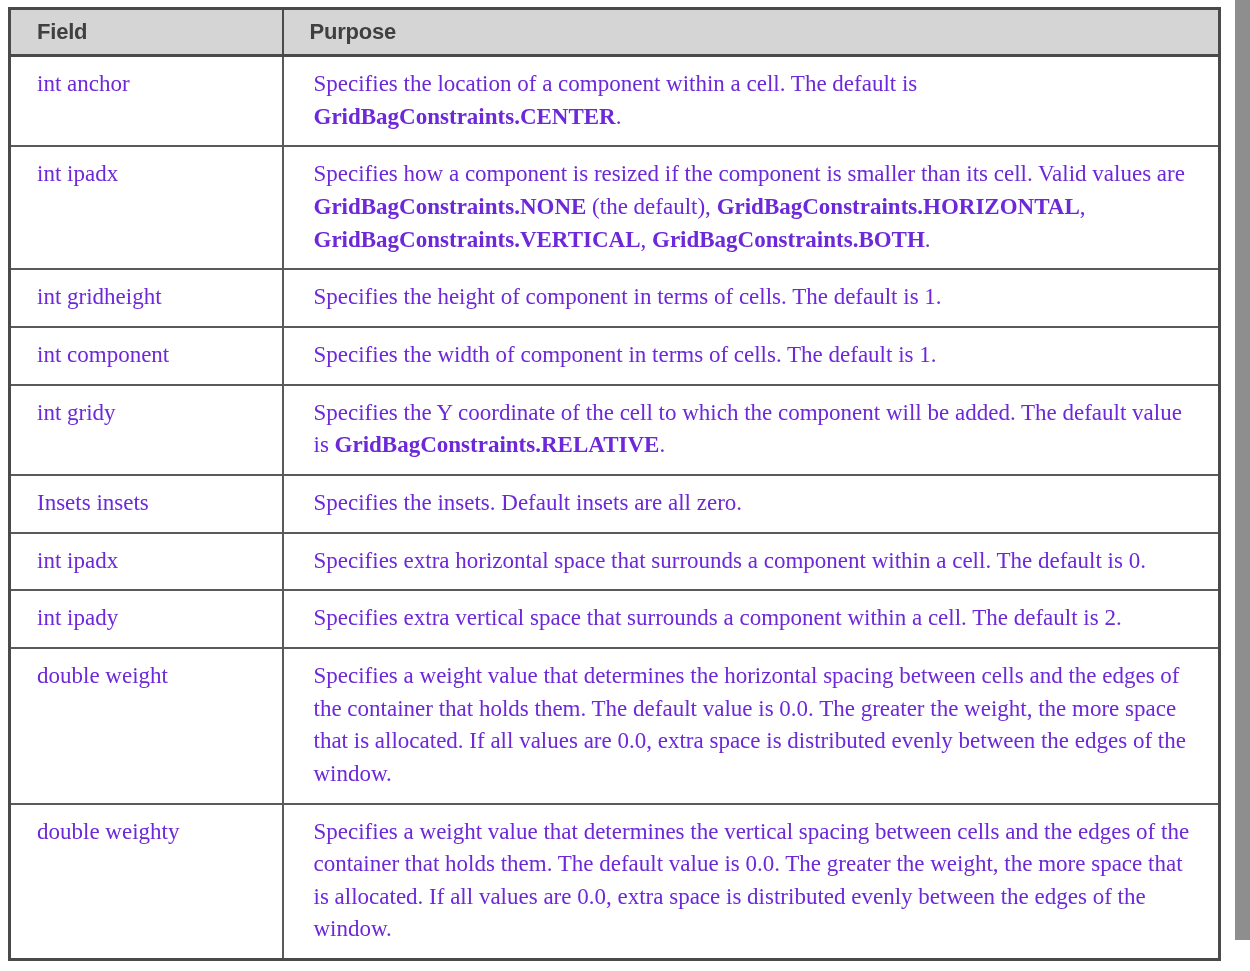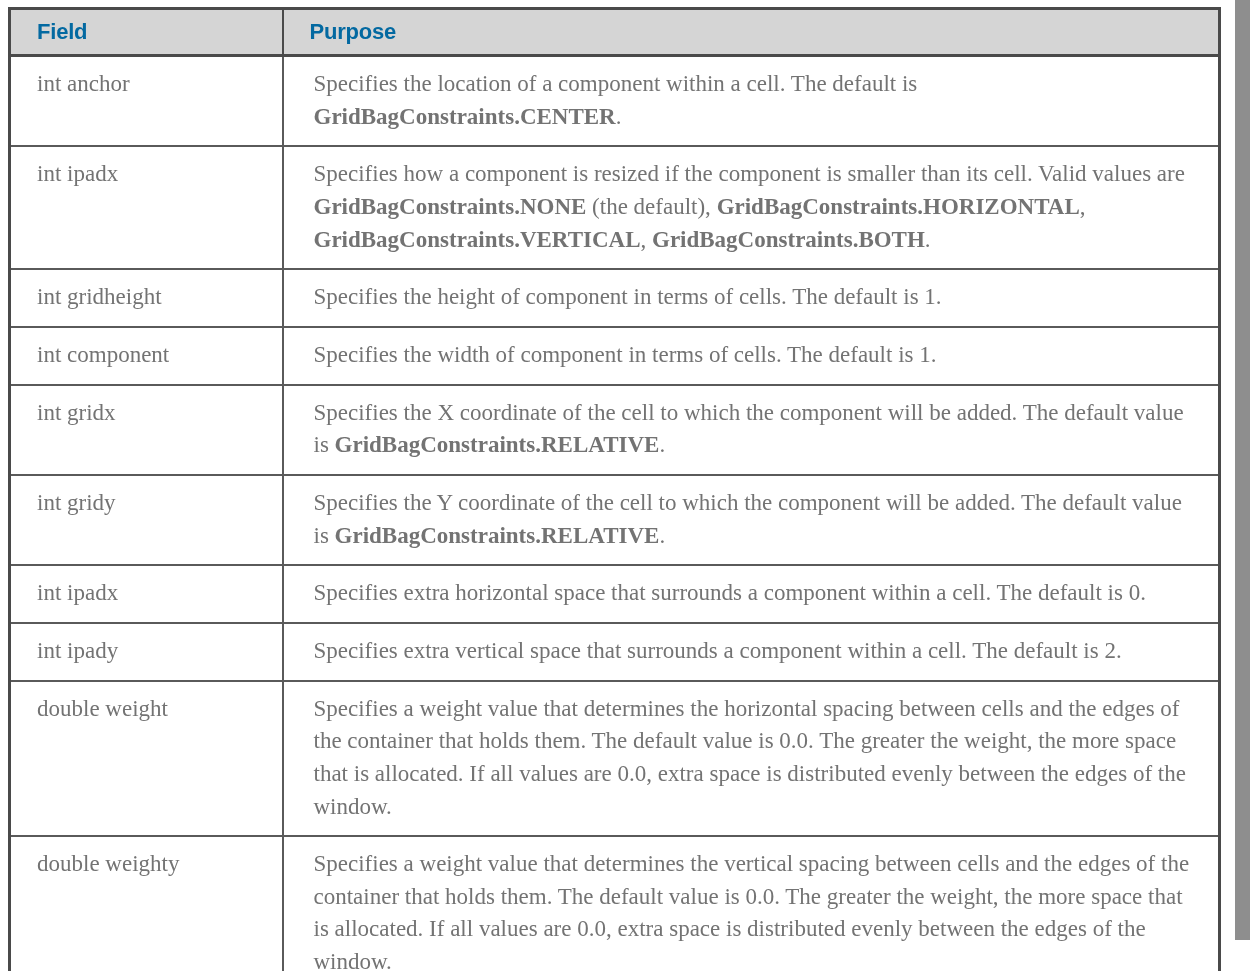--- a/index.html
+++ b/index.html
@@ -46,33 +46,33 @@
 
   thead th {
     background: #d5d5d5;
     border-bottom: 3px solid #4a4a4a;
     border-right: 2px solid #4a4a4a;
     text-align: left;
     vertical-align: middle;
     font-family: "Liberation Sans", "DejaVu Sans", sans-serif;
     font-weight: bold;
     font-size: 22px;
-    color: #0369a1;
+    color: #404040;
     letter-spacing: -0.2px;
     height: 44px;
     padding: 0 0 0 26px;
   }
   thead th.last { border-right: none; }
 
   tbody td {
     border-top: 2px solid #5a5a5a;
     border-right: 2px solid #5a5a5a;
     vertical-align: top;
     font-size: 23px;
-    color: #737373;
+    color: #6d28d9;
     line-height: 1.42;
     padding: 11px 14px 12px 26px;
   }
   tbody td.purpose {
     border-right: none;
     padding-left: 30px;
     padding-right: 20px;
   }
   tbody tr:first-child td { border-top: none; }
 
@@ -112,26 +112,26 @@
         </tr>
         <tr>
           <td class="field">int gridheight</td>
           <td class="purpose"><span>Specifies the height of component in terms of cells. The default is 1.</span></td>
         </tr>
         <tr>
           <td class="field">int component</td>
           <td class="purpose"><span>Specifies the width of component in terms of cells. The default is 1.</span></td>
         </tr>
         <tr>
-          <td class="field">int gridx</td>
-          <td class="purpose"><span>Specifies the X coordinate of the cell to which the component will be added. The default value is </span><span class="b">GridBagConstraints.RELATIVE</span><span>.</span></td>
+          <td class="field">int gridy</td>
+          <td class="purpose"><span>Specifies the Y coordinate of the cell to which the component will be added. The default value is </span><span class="b">GridBagConstraints.RELATIVE</span><span>.</span></td>
         </tr>
         <tr>
-          <td class="field">int gridy</td>
-          <td class="purpose"><span>Specifies the Y coordinate of the cell to which the component will be added. The default value is </span><span class="b">GridBagConstraints.RELATIVE</span><span>.</span></td>
+          <td class="field">Insets insets</td>
+          <td class="purpose"><span>Specifies the insets. Default insets are all zero.</span></td>
         </tr>
         <tr>
           <td class="field">int ipadx</td>
           <td class="purpose"><span>Specifies extra horizontal space that surrounds a component within a cell. The default is 0.</span></td>
         </tr>
         <tr>
           <td class="field">int ipady</td>
           <td class="purpose"><span>Specifies extra vertical space that surrounds a component within a cell. The default is 2.</span></td>
         </tr>
         <tr>

